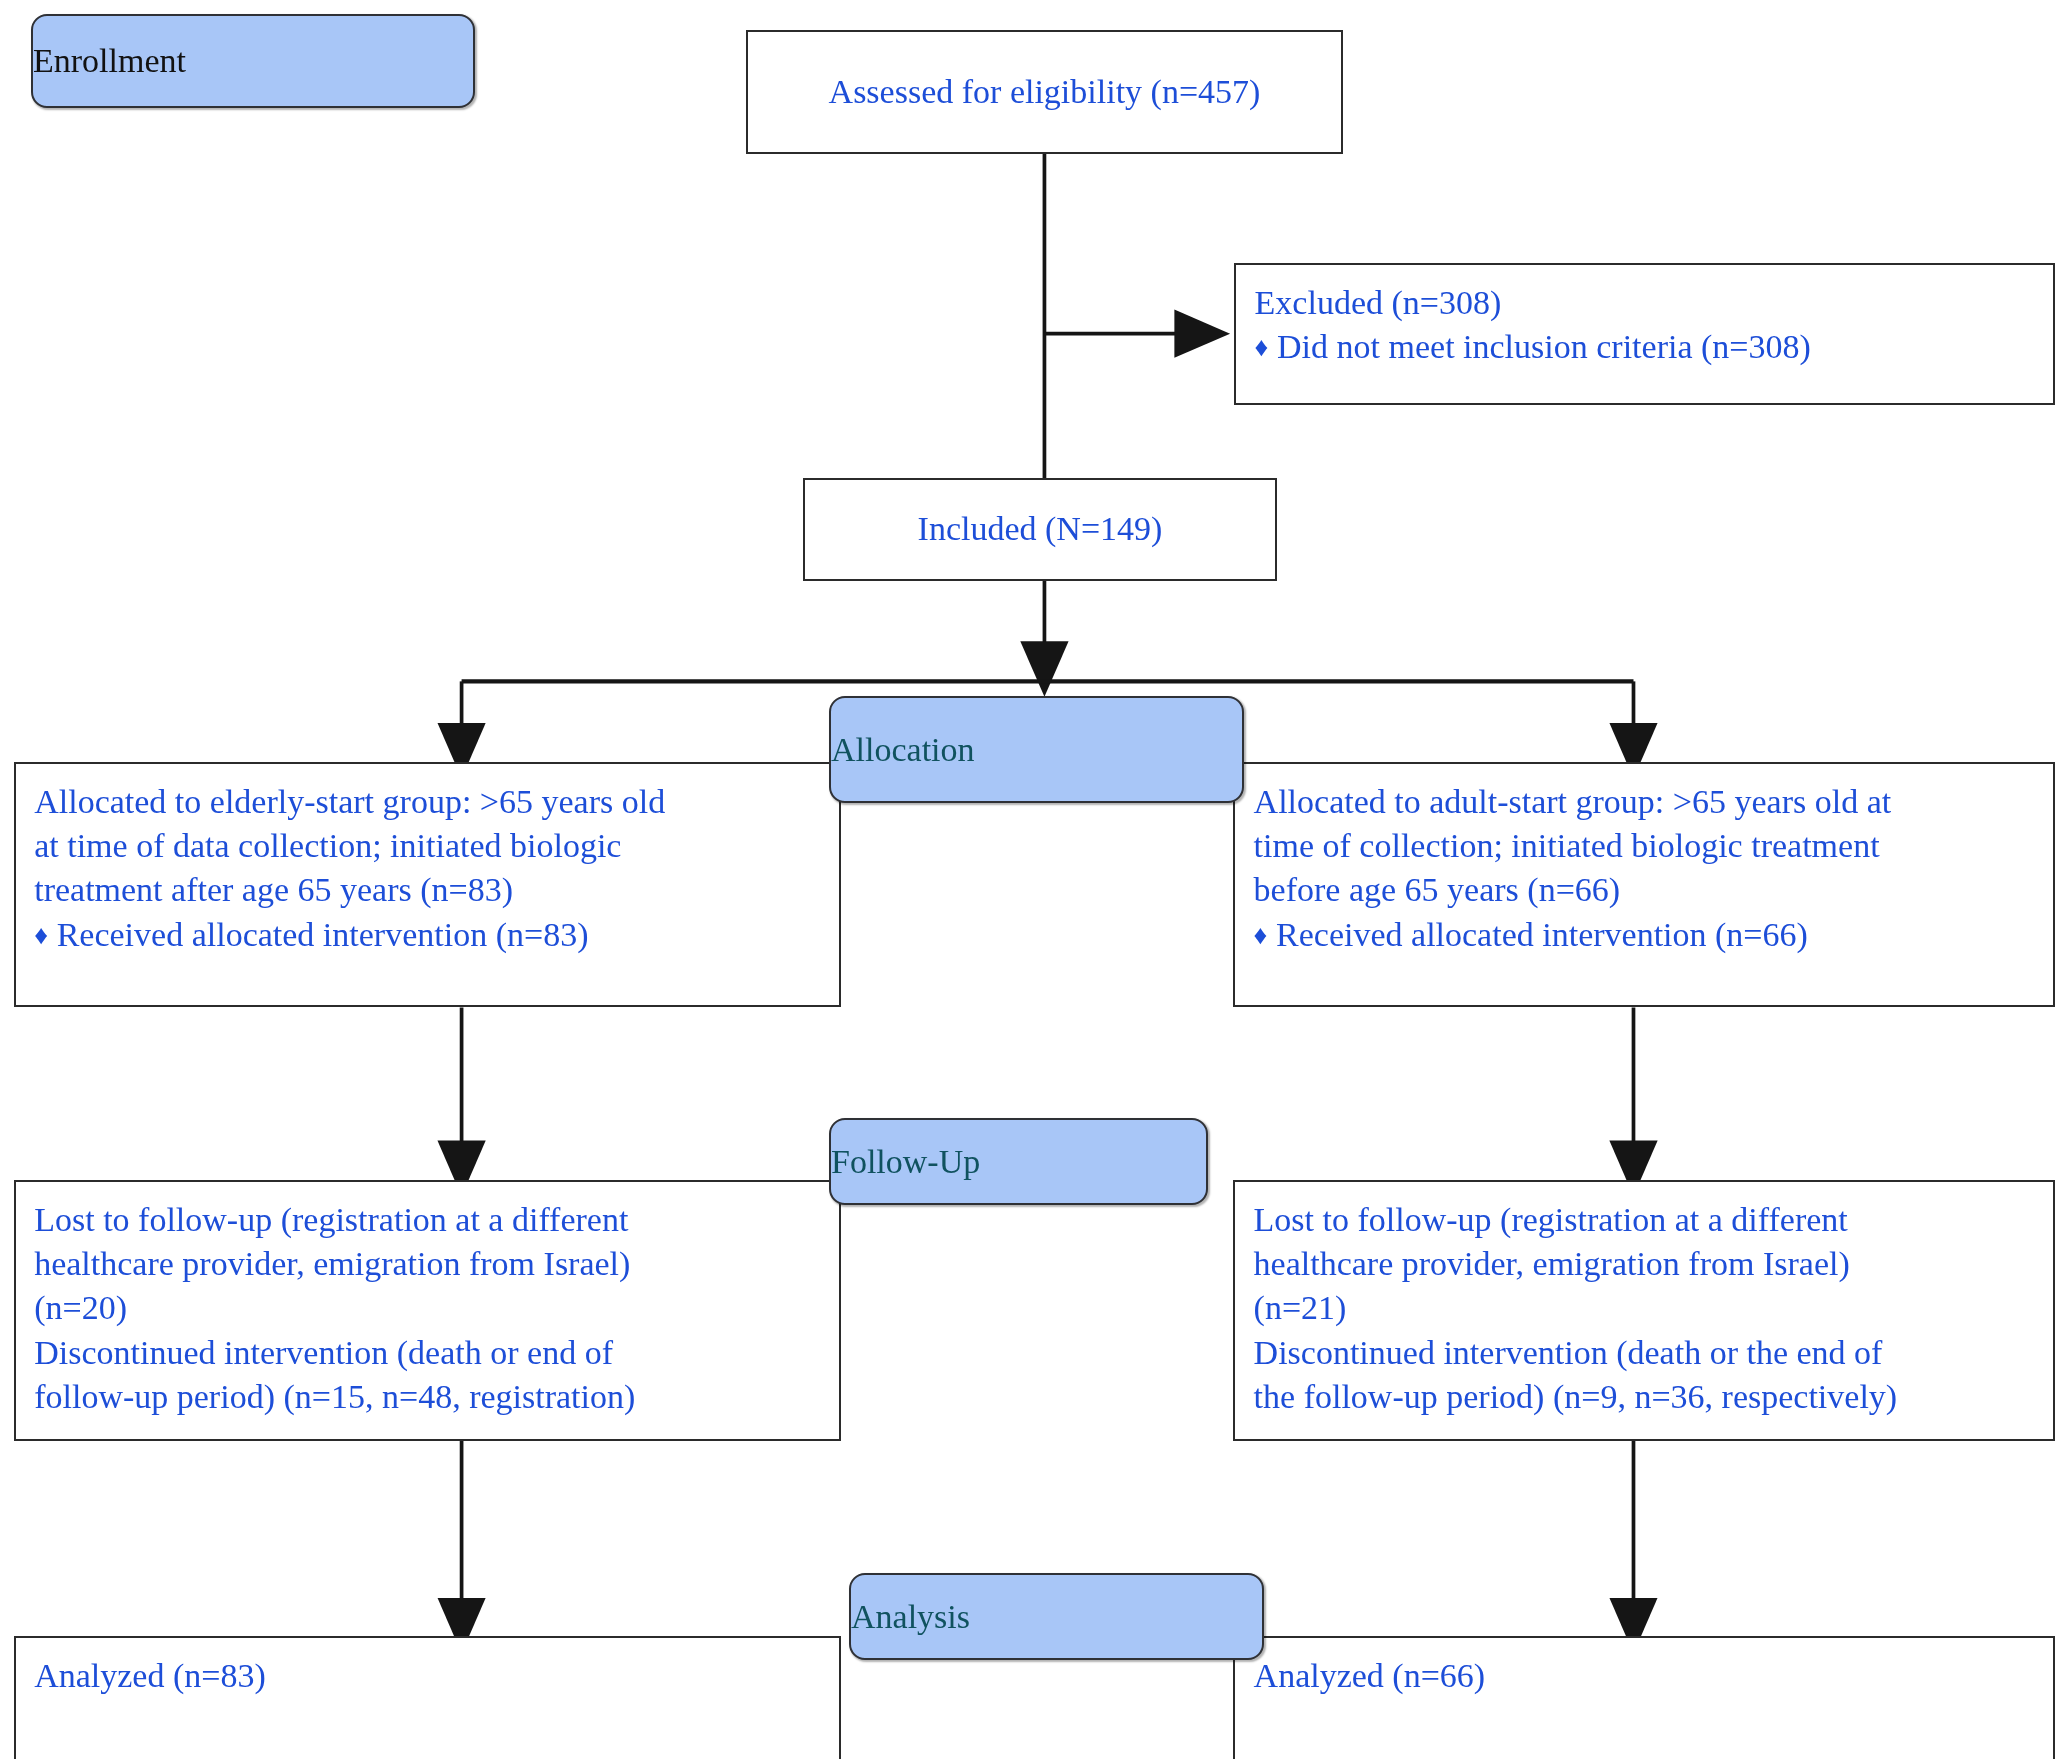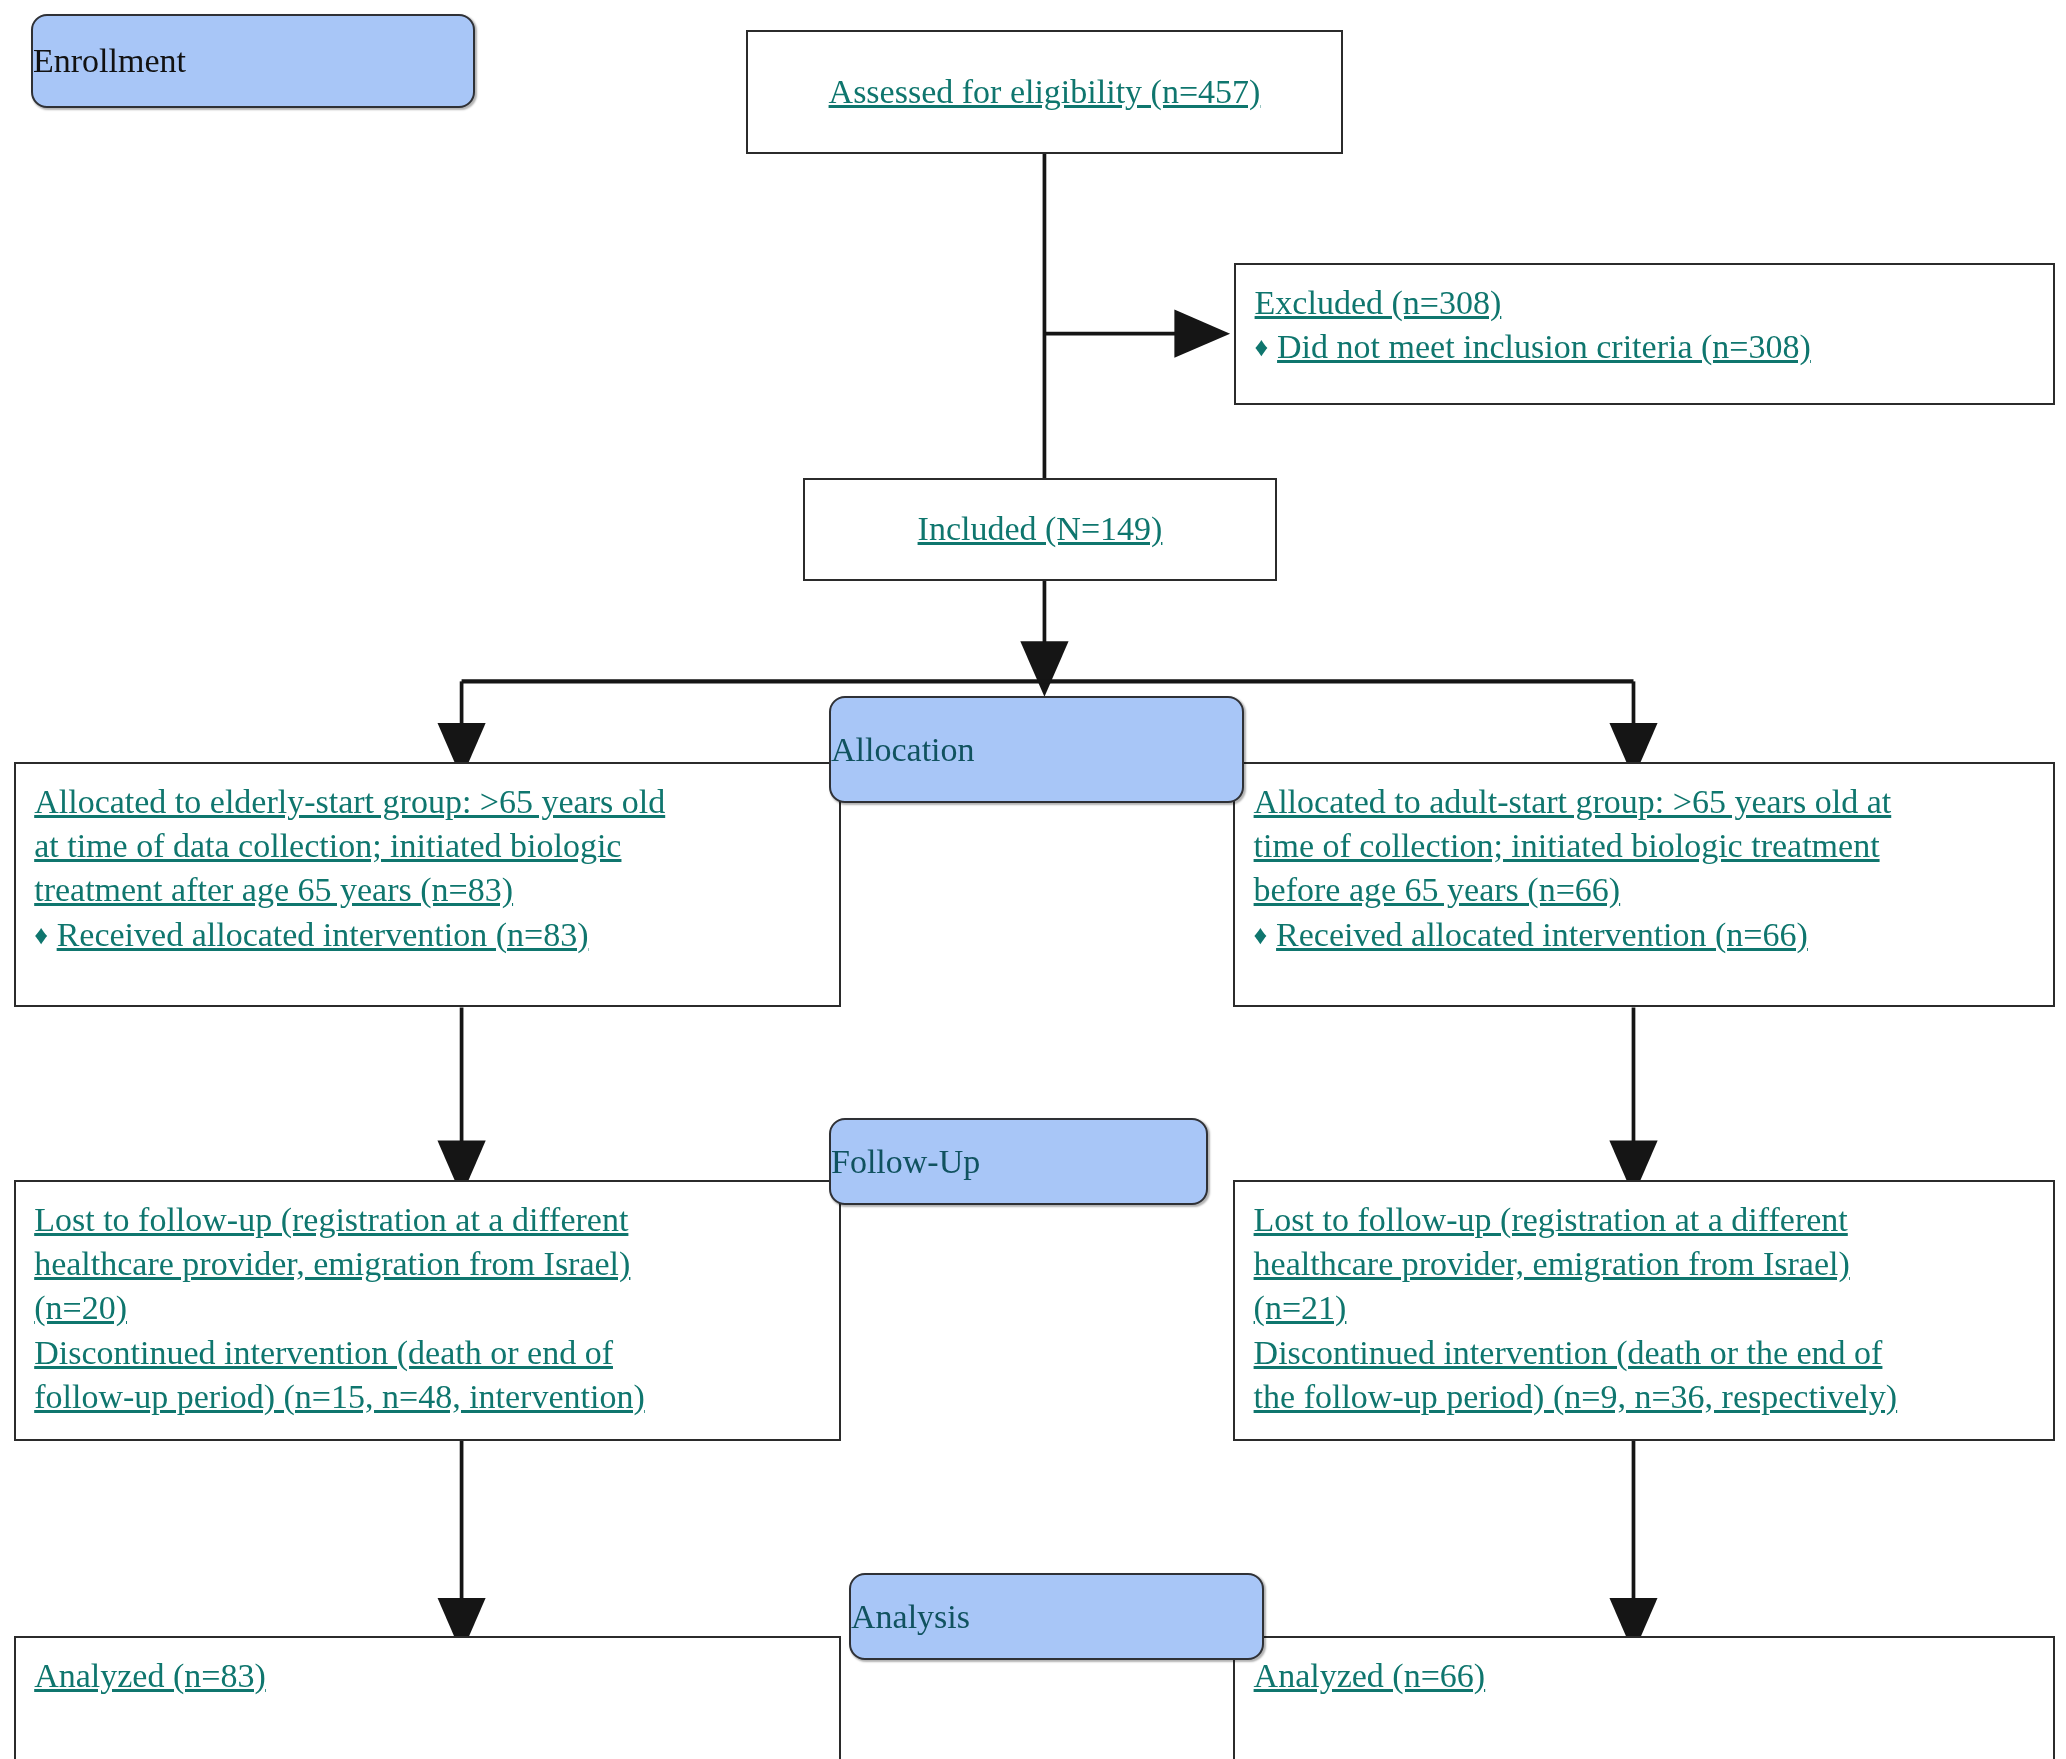--- a/index.html
+++ b/index.html
@@ -26,25 +26,24 @@
     height: 1760px;
     pointer-events: none;
   }
 
   
   .node {
     position: absolute;
     box-sizing: border-box;
     background: #ffffff;
     border: 2.5px solid #2b2b2b;
-    color: #0f766e;
+    color: #1d4ed8;
     font-size: 34px;
     line-height: 1.30;
     z-index: 3;
-    text-decoration: underline;
   }
   .node.pad {
     padding: 16px 16px 16px 18.6px;
   }
   .node.center {
     display: flex;
     align-items: center;
     justify-content: center;
     text-align: center;
   }
@@ -186,21 +185,21 @@
     <span class="bullet-line">
       <span class="dia">♦</span><span>Received allocated intervention (n=66)</span>
     </span>
   </div>
 
   <div class="node pad" style="left:13.6px; top:1180px; width:827px; height:261px;">
     <span class="ln">Lost to follow-up (registration at a different</span>
     <span class="ln">healthcare provider, emigration from Israel)</span>
     <span class="ln">(n=20)</span>
     <span class="ln">Discontinued intervention (death or end of</span>
-    <span class="ln">follow-up period) (n=15, n=48, intervention)</span>
+    <span class="ln">follow-up period) (n=15, n=48, registration)</span>
   </div>
 
   <div class="node pad" style="left:1233px; top:1180px; width:822px; height:261px;">
     <span class="ln">Lost to follow-up (registration at a different</span>
     <span class="ln">healthcare provider, emigration from Israel)</span>
     <span class="ln">(n=21)</span>
     <span class="ln">Discontinued intervention (death or the end of</span>
     <span class="ln">the follow-up period) (n=9, n=36, respectively)</span>
   </div>
 

